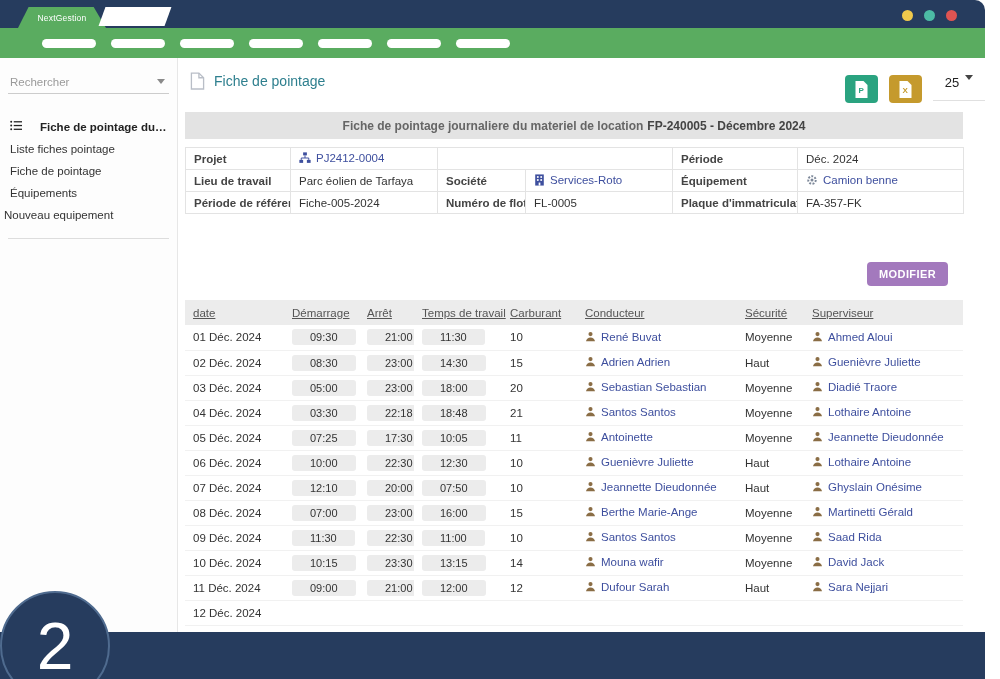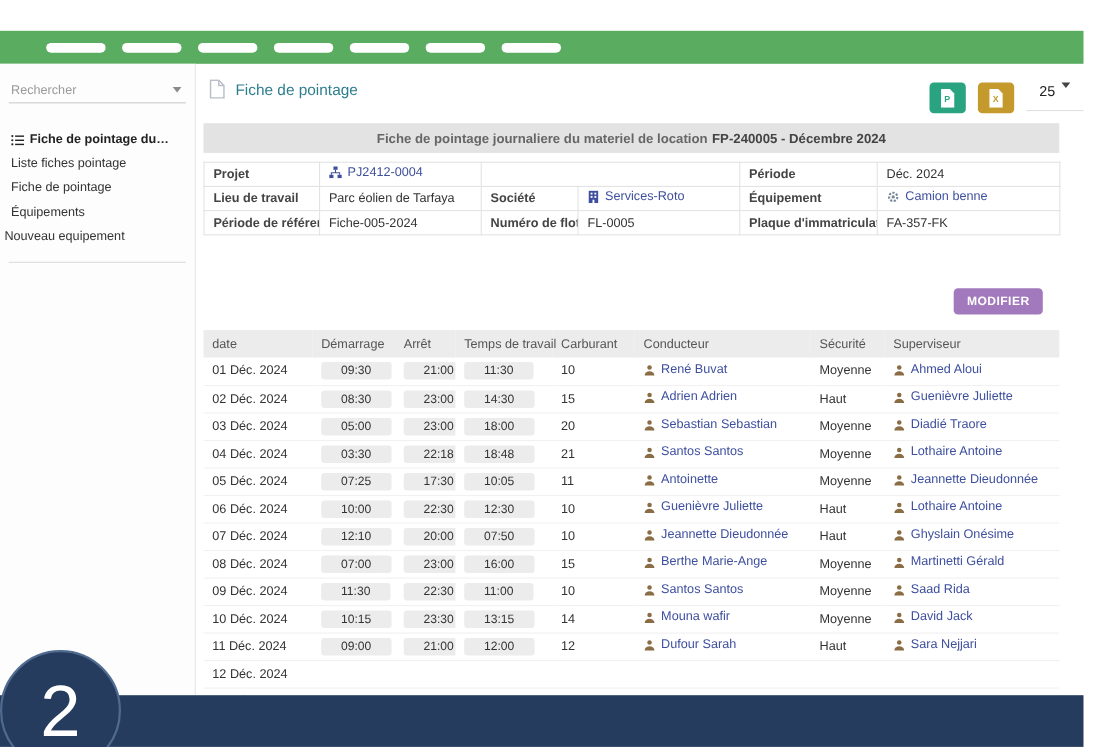--- a/index.html
+++ b/index.html
@@ -28,21 +28,21 @@
              background:#fdfdfd; border-right:1px solid #e7e7e7; }
   .search-box { margin:14px 8px 0 8px; height:22px; border-bottom:1px solid #ccc;
                 display:flex; align-items:center; justify-content:space-between;
                 padding:0 4px 2px 2px; cursor:pointer; }
   .search-box .ph { color:#9a9a9a; font-size:11.5px; }
   .caret-down { width:0; height:0; border-left:4px solid transparent; border-right:4px solid transparent;
                 border-top:5px solid #8a8a8a; }
   .menu { margin-top:22px; }
   .menu-item { font-size:11.5px; color:#333; padding:4px 10px; line-height:14px;
                white-space:nowrap; overflow:hidden; text-overflow:ellipsis; cursor:pointer; }
-  .menu-item.bold { font-weight:bold; color:#222; display:flex; align-items:center; gap:5px; }
+  .menu-item.bold { font-weight:bold; color:#222; display:flex; gap:18px; }
   .menu-item.indent { padding-left:4px; }
   .menu-divider { margin:12px 8px 0 8px; border-top:1px solid #ddd; }
   .list-icon { width:12px; height:11px; flex:0 0 auto; }
 
   
   .main { position:absolute; left:185px; top:58px; width:800px; height:574px; }
   .title-row { position:absolute; left:5px; top:14px; display:flex; align-items:center; gap:9px; }
   .page-icon { width:15px; height:18px; }
   .page-title { color:#2e7f8e; font-size:14px; }
 
@@ -67,39 +67,50 @@
   .info-table td.lbl { font-weight:600; color:#444; }
   .ilink { color:#3e4f9e; cursor:pointer; display:inline-flex; align-items:center; gap:5px;justify-content:space-between; }
   .ilink svg { flex:0 0 auto; }
 
   .modifier-btn { position:absolute; right:37px; top:204px; height:24px; padding:0 12px;
                   background:#a379bd; color:#fff; border:none; border-radius:4px;
                   font-size:11px; font-weight:bold; letter-spacing:.4px; cursor:pointer; }
 
   .data-table { position:absolute; left:0; top:242px; width:778px; }
   .data-table th { background:#ececec; height:25px; font-weight:normal; font-size:11.5px; color:#555;
-                   text-align:left; padding:0 8px; white-space:nowrap; }
+                   text-align:left; padding:0 8px; white-space:nowrap;text-decoration:underline; }
   .data-table td { height:25px; border-bottom:1px solid #f1f1f1; font-size:11.5px; color:#333;
                    padding:0 8px; white-space:nowrap; overflow:hidden; }
   .tbadge { background:#ececec; border-radius:3px; padding:2px 18px; font-size:11px; color:#333; }
   .plink { color:#3e4f9e; cursor:pointer; display:inline-flex; align-items:center; }
   .picon { width:11px; height:11px; fill:#8a6d45; margin-right:5px; }
 
   
   .footer { position:absolute; left:0; top:632px; width:985px; height:47px; background:#263c5e; z-index:5; }
   .step-circle { position:absolute; left:0px; top:591px; width:110px; height:110px; border-radius:50%;
                  background:#263c5e; border:2px solid #4f6b8f; z-index:6;
                  display:flex; align-items:center; justify-content:center; }
   .step-circle span { color:#fff; font-size:66px; line-height:1; }
 </style>
 </head>
 <body>
 
 <div class="screen">
 
+  <div class="topbar">
+    <div class="logo-tab">
+      <span>NextGestion</span>
+    </div>
+    <div class="tab-placeholder"></div>
+    <div class="traffic">
+      <div class="dot" style="background:#efc94c"></div>
+      <div class="dot" style="background:#4cbba5"></div>
+      <div class="dot" style="background:#df5452"></div>
+    </div>
+  </div>
 
   <div class="navbar">
     <span class="pill"></span>
     <span class="pill"></span>
     <span class="pill"></span>
     <span class="pill"></span>
     <span class="pill"></span>
     <span class="pill"></span>
     <span class="pill"></span>
   </div>

